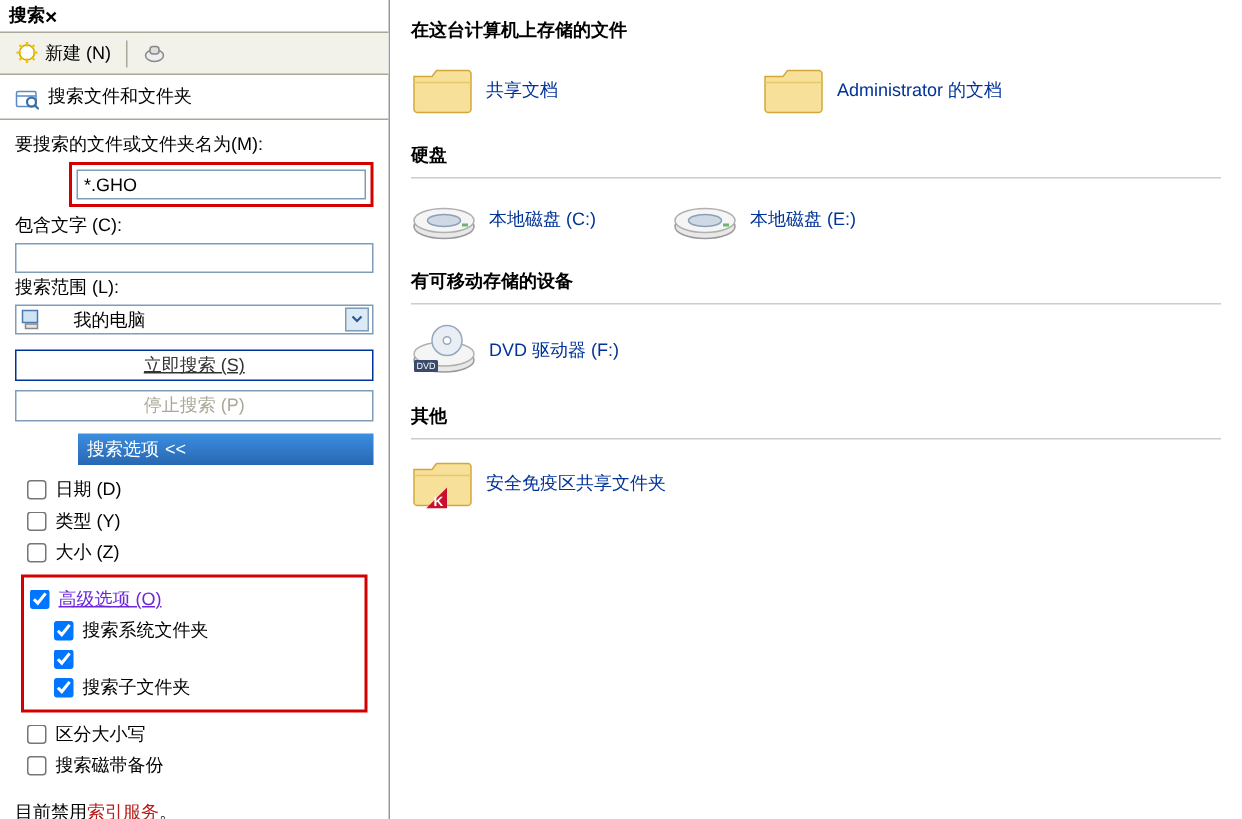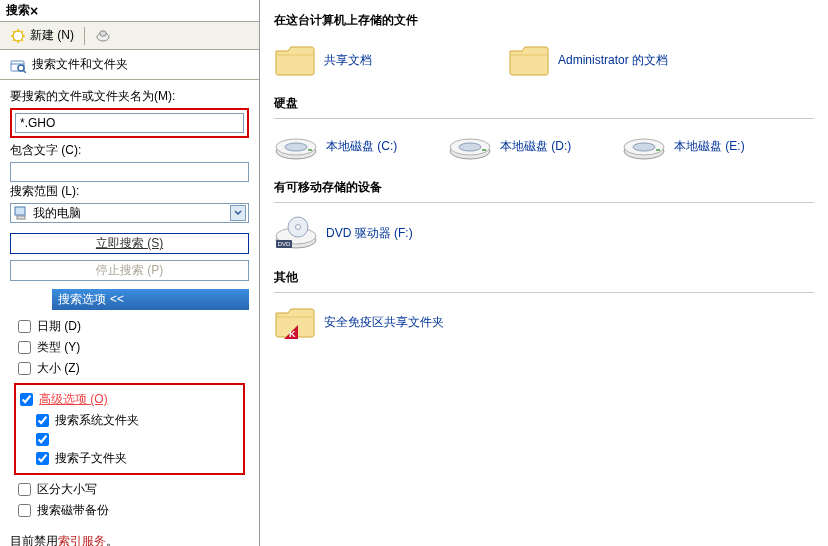--- a/index.html
+++ b/index.html
@@ -4,21 +4,21 @@
 <style>
   * { box-sizing: border-box; margin: 0; padding: 0; }
   body { font-family: "SimSun", "Microsoft YaHei", sans-serif; font-size: 12px; color: #000; background: #fff; width: 828px; height: 546px; overflow: hidden; }
   .container { display: flex; width: 100%; height: 100%; }
   .left-panel { width: 260px; background: #fff; border-right: 1px solid #999; display: flex; flex-direction: column; }
   .right-panel { flex: 1; padding: 6px 14px; overflow: auto; }
   .titlebar { display: flex; align-items: center; justify-content: flex-start; padding: 2px 6px; height: 22px; }
   .titlebar .title { font-weight: bold; }
   .close-x { font-size: 14px; font-weight: bold; cursor: pointer; }
   .toolbar { display: flex; align-items: center; gap: 6px; padding: 3px 6px; border-top: 1px solid #aca899; border-bottom: 1px solid #aca899; background: #f2f2ea; }
-  .tool-btn { display: inline-flex; align-items: center; gap: 4px; padding: 2px 4px; cursor: pointer; }
+  .tool-btn { display: inline-flex; align-items: flex-start; gap: 4px; padding: 2px 4px; cursor: pointer; }
   .tool-sep { width: 1px; height: 18px; background: #aca899; }
   .icon-box { width: 16px; height: 16px; display: inline-block; }
   .search-companions-row { display: flex; align-items: center; gap: 6px; padding: 6px 10px; border-bottom: 1px solid #aca899; }
   .form-area { padding: 8px 10px 4px 10px; }
   .form-label { margin-bottom: 3px; }
   .form-input { width: 100%; height: 20px; border: 1px solid #7f9db9; padding: 1px 4px; font-size: 12px; }
   .form-select { width: 100%; height: 20px; border: 1px solid #7f9db9; font-size: 12px; display: flex; align-items: center; justify-content: space-between; padding: 0 2px; background: #fff; }
   .select-arrow { width: 16px; height: 16px; background: #dbeaf5; border: 1px solid #7f9db9; display: flex; align-items: center; justify-content: center; }
   .row-gap { margin-top: 1px; }
   .btn-row { display: flex; gap: 6px; margin-top: 10px; flex-direction: column; }
@@ -83,30 +83,30 @@
             <path d="M1 7h13" stroke="#5a8ac6"></path>
             <circle cx="11" cy="11" r="3" fill="none" stroke="#3a6ea5" stroke-width="1.5"></circle>
             <line x1="13" y1="13" x2="16" y2="16" stroke="#3a6ea5" stroke-width="1.5"></line>
           </svg>
       </span>
       <span>搜索文件和文件夹</span>
     </div>
 
     <div class="form-area">
       <div class="form-label">要搜索的文件或文件夹名为(M):</div>
-      <div class="red-box" style="margin-bottom:4px;">
+      <div class="red-box" style="margin-bottom:4px;margin-left:36px;">
         <input class="form-input" type="text" value="*.GHO" style="">
       </div>
 
       <div class="form-label row-gap">包含文字 (C):</div>
       <input class="form-input" type="text" value="" style="">
 
       <div class="form-label row-gap">搜索范围 (L):</div>
       <div class="form-select">
-        <span style="display:flex;align-items:center;gap:4px;">
+        <span style="display:flex;align-items:center;gap:20px;">
           <span class="icon-box">
             <svg viewBox="0 0 16 16">
                 <rect x="2" y="2" width="10" height="8" fill="#cfe3f5" stroke="#4a7ab0"></rect>
                 <rect x="4" y="11" width="8" height="3" fill="#e5e5e5" stroke="#888"></rect>
               </svg>
           </span>
           <span>我的电脑</span>
         </span>
         <span class="select-arrow">
           <svg width="8" height="8" viewBox="0 0 8 8">
@@ -134,21 +134,21 @@
             <label>类型 (Y)</label>
           </div>
         <div class="opt">
             <input type="checkbox" style="">
             <label>大小 (Z)</label>
           </div>
 
         <div class="red-box" style="margin:4px 0 4px -4px; padding:4px 4px;">
           <div class="opt">
               <input type="checkbox" checked="" style="">
-              <label style="color:#ef4444;" class="underline">高级选项 (O)</label>
+              <label style="color:#6d28d9;" class="underline">高级选项 (O)</label>
             </div>
           <div class="opt indent">
               <input type="checkbox" checked="" style="">
               <label>搜索系统文件夹</label>
             </div>
           <div class="opt indent">
               <input type="checkbox" checked="" style="">
             </div>
           <div class="opt indent">
               <input type="checkbox" checked="" style="">
@@ -200,31 +200,20 @@
       <div class="item" style="width:150px;">
         <span class="drive-icon">
           <svg viewBox="0 0 44 30">
               <ellipse cx="22" cy="20" rx="20" ry="8" fill="#e8e8e8" stroke="#9a9a9a"></ellipse>
               <ellipse cx="22" cy="16" rx="20" ry="8" fill="#f5f5f5" stroke="#b0b0b0"></ellipse>
               <ellipse cx="22" cy="16" rx="11" ry="4" fill="#cfd9e6" stroke="#8aa0b8"></ellipse>
               <rect x="34" y="18" width="4" height="2" fill="#6fb36f"></rect>
             </svg>
         </span>
         <span class="caption">本地磁盘 (C:)</span>
-      </div>
-      <div class="item" style="width:150px;">
-        <span class="drive-icon">
-          <svg viewBox="0 0 44 30">
-              <ellipse cx="22" cy="20" rx="20" ry="8" fill="#e8e8e8" stroke="#9a9a9a"></ellipse>
-              <ellipse cx="22" cy="16" rx="20" ry="8" fill="#f5f5f5" stroke="#b0b0b0"></ellipse>
-              <ellipse cx="22" cy="16" rx="11" ry="4" fill="#cfd9e6" stroke="#8aa0b8"></ellipse>
-              <rect x="34" y="18" width="4" height="2" fill="#6fb36f"></rect>
-            </svg>
-        </span>
-        <span class="caption">本地磁盘 (D:)</span>
       </div>
       <div class="item" style="width:150px;">
         <span class="drive-icon">
           <svg viewBox="0 0 44 30">
               <ellipse cx="22" cy="20" rx="20" ry="8" fill="#e8e8e8" stroke="#9a9a9a"></ellipse>
               <ellipse cx="22" cy="16" rx="20" ry="8" fill="#f5f5f5" stroke="#b0b0b0"></ellipse>
               <ellipse cx="22" cy="16" rx="11" ry="4" fill="#cfd9e6" stroke="#8aa0b8"></ellipse>
               <rect x="34" y="18" width="4" height="2" fill="#6fb36f"></rect>
             </svg>
         </span>

